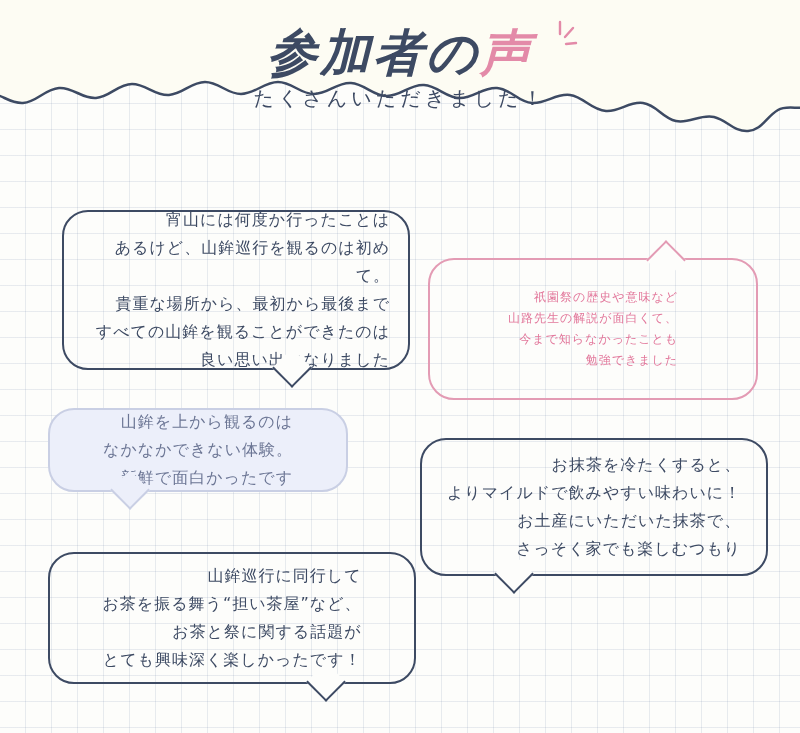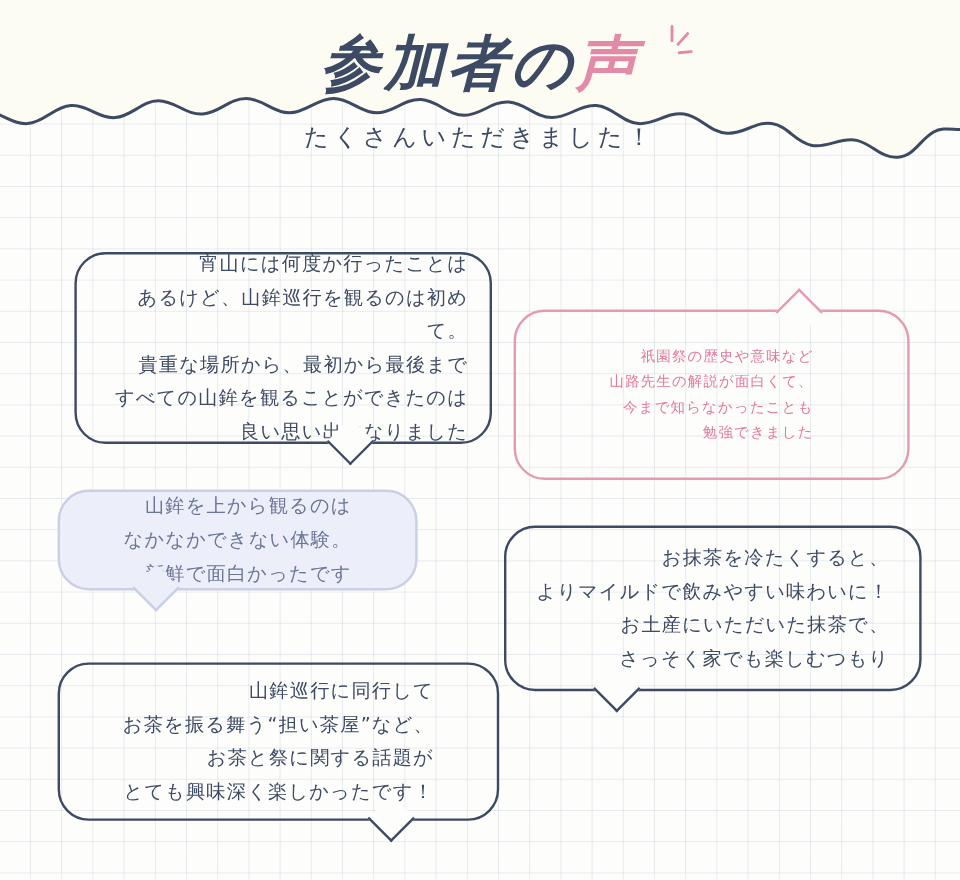--- a/index.html
+++ b/index.html
@@ -53,21 +53,21 @@
     padding-top: 26px;
     font-size: 50px;
     font-weight: 700;
     letter-spacing: 3px;
     color: #3d4a63;
     line-height: 1.1;
     font-style: italic;
   }
   .title .accent { color: #e38aa8; }
   .subtitle {
-    margin: 20px 0 0 0;
+    margin: 4px 0 0 0;
     font-size: 20px;
     letter-spacing: 4px;
     color: #3d4a63;
     font-weight: 400;
   }
   .sparkle {
     position: absolute;
     top: 18px;
     left: 540px;
     width: 40px;

